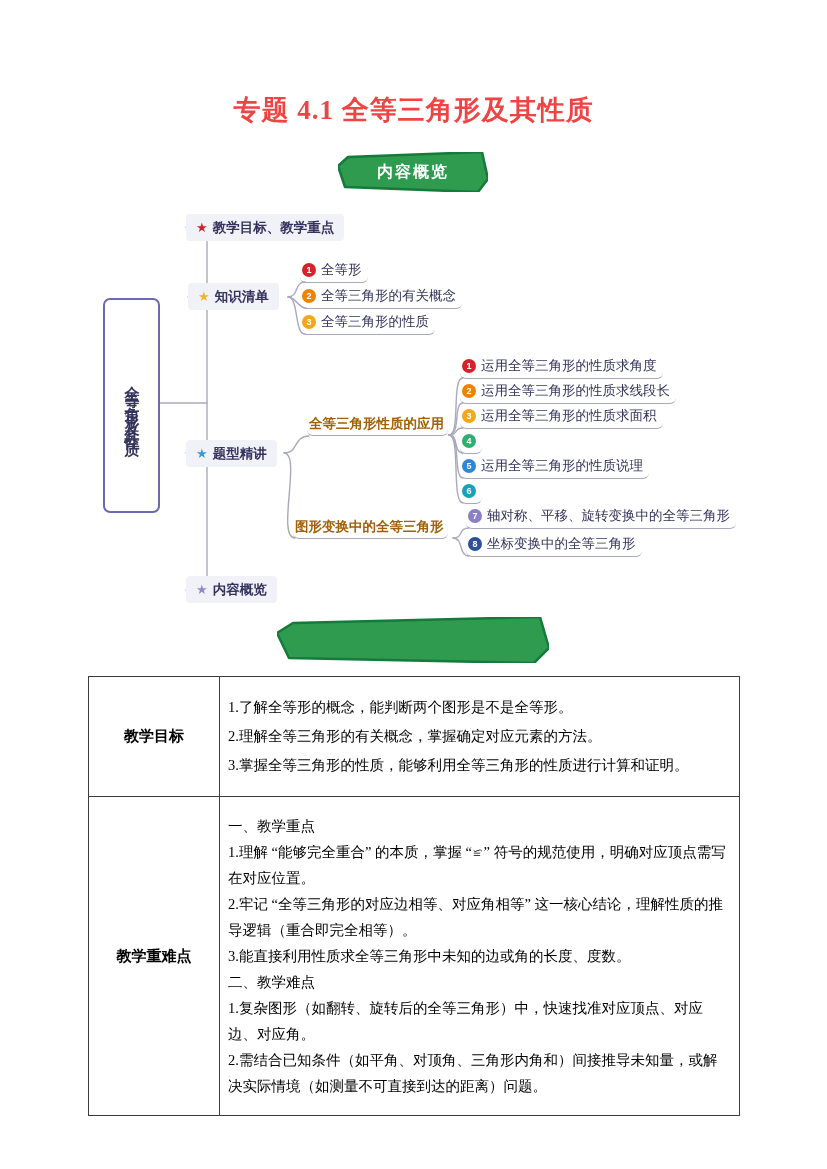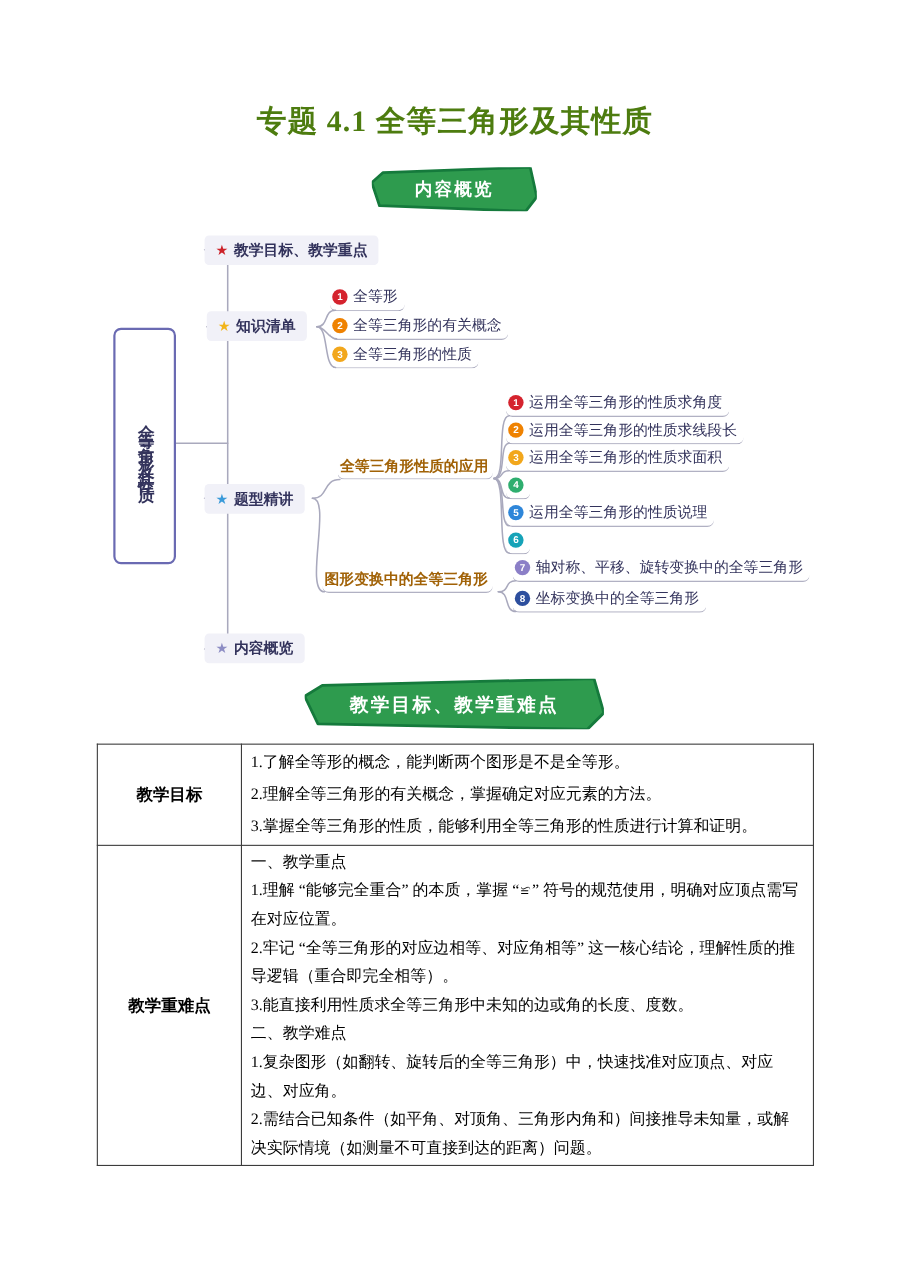--- a/index.html
+++ b/index.html
@@ -5,21 +5,21 @@
   html,body{margin:0;padding:0;}
   body{
     width:827px;height:1169px;position:relative;background:#ffffff;
     font-family:"Liberation Sans","DejaVu Sans",sans-serif;
     overflow:hidden;
   }
   
   .doc-title{
     position:absolute;top:92px;left:0;width:827px;text-align:center;
     font-family:"Liberation Serif","DejaVu Serif",serif;
-    font-weight:bold;font-size:27px;color:#4d7c0f;letter-spacing:1px;
+    font-weight:bold;font-size:27px;color:#ef4444;letter-spacing:1px;
   }
   
   .banner{position:absolute;display:flex;align-items:center;justify-content:center;font-family:Liberation Mono, monospace;}
   .banner svg{position:absolute;inset:0;}
   .banner polygon{stroke:#157a3c;stroke-width:2.5;stroke-linejoin:round;}
   .banner .banner-text{
     position:relative;color:#fff;font-weight:bold;letter-spacing:2px;z-index:2;
   }
   #banner-overview{left:338px;top:152px;width:150px;height:40px;}
   #banner-overview .banner-text{font-size:16px;}
@@ -62,21 +62,21 @@
   .obj-table{
     position:absolute;left:88px;top:676px;width:652px;border-collapse:collapse;
     font-family:"Liberation Serif","DejaVu Serif",serif;font-size:14.5px;color:#000;
   }
   .obj-table td{border:1.3px solid #3c3c3c;vertical-align:middle;}
   .obj-table .hdr{
     width:128px;text-align:center;
     font-family:"Liberation Sans","DejaVu Sans",sans-serif;
     font-weight:bold;font-size:15px;
   }
-  .obj-table .cnt{padding:2px 8px;}
+  .obj-table .cnt{padding:16px 8px;}
   .obj-table .cnt p{margin:0;}
   #row1 .cnt p{line-height:29px;}
   #row2 .cnt p{line-height:26px;}
 </style>
 </head>
 <body>
 
 <div class="doc-title">专题 4.1 全等三角形及其性质</div>
 
 <div class="banner" id="banner-overview">
@@ -182,21 +182,20 @@
   <div class="leaf" style="left:466px;top:535px;">
     <span class="numbadge" style="background: rgb(45, 79, 158);">8</span>
     <span>坐标变换中的全等三角形</span>
   </div>
 </div>
 
 <div class="banner" id="banner-teaching">
   <svg viewBox="0 0 272 46" width="272" height="46">
     <polygon points="16,6 263,0 272,31 257,46 12,41 0,16" fill="#2e9b4e"></polygon>
   </svg>
-  <span class="banner-text">教学目标、教学重难点</span>
 </div>
 
 <table class="obj-table">
   <tbody>
     <tr id="row1">
       <td class="hdr">教学目标</td>
       <td class="cnt">
         <p>1.了解全等形的概念，能判断两个图形是不是全等形。</p>
         <p>2.理解全等三角形的有关概念，掌握确定对应元素的方法。</p>
         <p>3.掌握全等三角形的性质，能够利用全等三角形的性质进行计算和证明。</p>

